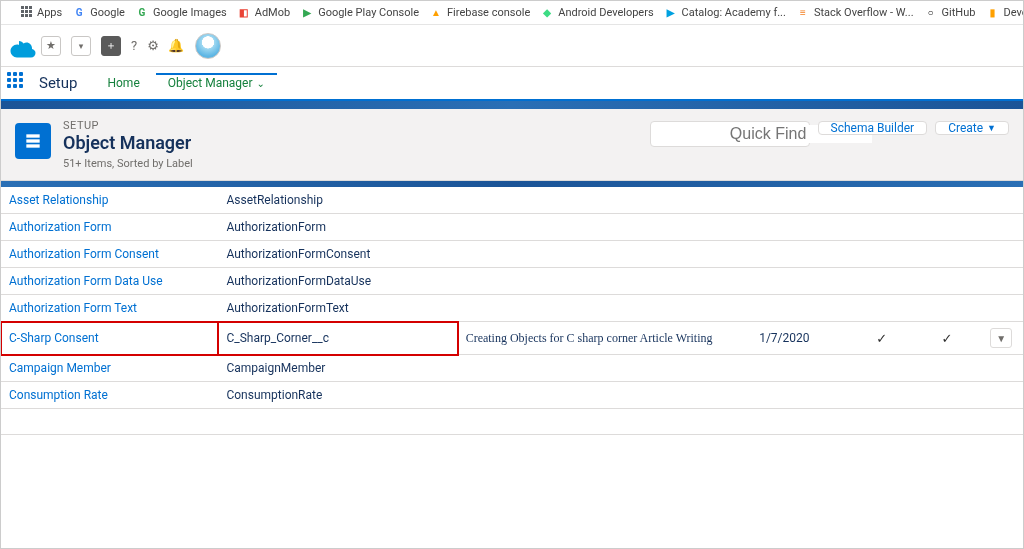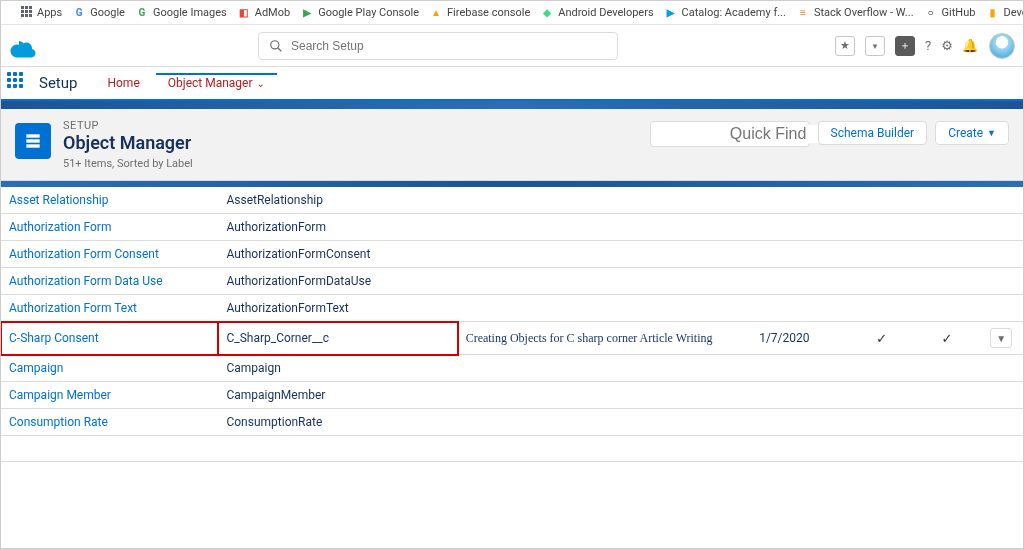--- a/index.html
+++ b/index.html
@@ -16,33 +16,33 @@
 .search { width: 360px; height: 28px; border: 1px solid #dddbda; border-radius: 4px; display: flex; align-items: center; padding: 0 10px; gap: 8px; color: #706e6b; }
 .search input { border: none; outline: none; flex: 1; font-size: 12px; color: #333; background: transparent; }
 .top-icons { display: flex; align-items: center; gap: 10px; color: #706e6b; }
 .top-icons .box { width: 20px; height: 20px; border: 1px solid #c9c7c5; border-radius: 3px; display: flex; align-items: center; justify-content: center; font-size: 11px; }
 .avatar { width: 26px; height: 26px; border-radius: 50%; background: radial-gradient(circle at 50% 35%, #fff 30%, #9fd8f1 32%, #5eb6e4 70%); border: 1px solid #c9c7c5; }
 
 .navbar { display: flex; align-items: center; height: 34px; border-bottom: 2px solid #0070d2; padding: 0 6px; gap: 4px; }
 .waffle { width: 22px; height: 22px; display: grid; grid-template-columns: repeat(3,4px); grid-template-rows: repeat(3,4px); gap: 2px; margin-right: 6px; cursor: pointer; }
 .waffle span { width: 4px; height: 4px; background: #0070d2; border-radius: 1px; }
 .nav-title { font-size: 15px; font-weight: 400; color: #16325c; margin-right: 14px; }
-.nav-item { padding: 1px 12px; font-size: 12px; color: #b91c1c; cursor: pointer; display: flex; align-items: center; gap: 4px; }
+.nav-item { padding: 1px 12px; font-size: 12px; color: #15803d; cursor: pointer; display: flex; align-items: center; gap: 4px; }
 .nav-item.active { border-top: 2px solid #0070d2; margin-top: -2px; }
 
 .hero-band { height: 8px; background: linear-gradient(90deg, #1b5497, #2a6fb5, #1b5497); }
 .hero { background: #f3f2f2; border-bottom: 1px solid #dddbda; padding: 10px 14px; display: flex; align-items: flex-start; gap: 12px; position: relative; }
 .hero-icon { width: 36px; height: 36px; border-radius: 4px; background: #0070d2; display: flex; align-items: center; justify-content: center; color: #fff; margin-top: 4px; }
 .hero-labels .sup { font-size: 11px; color: #706e6b; letter-spacing: 0.5px; }
 .hero-labels h1 { font-size: 18px; font-weight: 600; color: #16325c; }
 .hero-labels .sub { font-size: 11px; color: #706e6b; margin-top: 4px; }
 .hero-actions { position: absolute; right: 14px; top: 12px; display: flex; gap: 8px; }
 .quickfind { width: 160px; height: 26px; border: 1px solid #dddbda; border-radius: 4px; display: flex; align-items: center; padding: 0 8px; gap: 6px; background: #fff; }
 .quickfind input { border: none; outline: none; flex: 1; font-size: 16px; text-align: center; }
-.btn { height: 24px; padding: 0 12px; border: 1px solid #dddbda; border-radius: 4px; background: #fff; font-size: 12px; color: #0070d2; display: flex; align-items: center; gap: 4px; cursor: pointer; }
+.btn { height: 14px; padding: 0 12px; border: 1px solid #dddbda; border-radius: 4px; background: #fff; font-size: 12px; color: #0070d2; display: flex; align-items: center; gap: 4px; cursor: pointer; }
 .hero-band2 { height: 6px; background: linear-gradient(90deg, #2a6fb5, #1b5497, #2a6fb5); }
 
 .table-wrap { height: 332px; overflow-y: scroll; position: relative; }
 .table { width: 100%; border-collapse: collapse; }
 .table tr { border-bottom: 1px solid #dddbda; }
 .table td { padding: 6px 8px; font-size: 12px; vertical-align: middle; height: 26px; }
 .col-label { width: 200px; }
 .col-api { width: 220px; }
 .col-desc { width: 270px; font-family: Liberation Serif, serif; }
 .col-date { width: 90px; }
@@ -115,29 +115,20 @@
       <div class="bm">
         <span class="bm-icon" style="color:#FFA000;font-weight:bold">▮</span>
         <span>Developer</span>
       </div>
     </div>
 
   <div class="topbar">
     <svg class="cloud" viewBox="0 0 64 40">
         <path fill="#009ddc" d="M20 10c4 0 7 2 9 5 2-1 4-2 6-2 6 0 11 5 11 11 0 1 0 2 0 2 4 1 7 4 7 8 0 5-4 9-9 9H16c-7 0-13-6-13-13s6-13 13-13c1 0 3 0 4 1 0-4 0-8 0-8z"></path>
       </svg>
-    <div class="search-wrap">
-      <div class="search">
-        <svg width="14" height="14" viewBox="0 0 24 24">
-            <circle cx="10" cy="10" r="7" fill="none" stroke="#706e6b" stroke-width="2"></circle>
-            <line x1="15" y1="15" x2="21" y2="21" stroke="#706e6b" stroke-width="2"></line>
-          </svg>
-        <input placeholder="Search Setup" style="">
-      </div>
-    </div>
     <div class="top-icons">
       <span class="box">★</span>
       <span class="box" style="font-size:9px">▾</span>
       <span class="box" style="background:#5a5a5a;color:#fff;border-color:#5a5a5a">＋</span>
       <span>?</span>
       <span>⚙</span>
       <span>🔔</span>
       <div class="avatar"></div>
     </div>
   </div>
@@ -244,29 +235,20 @@
           <tr>
             <td class="col-label highlight"><span class="link">C-Sharp Consent</span></td>
             <td class="col-api highlight"><span>C_Sharp_Corner__c</span></td>
             <td class="col-desc"><span>Creating Objects for C sharp corner Article Writing</span></td>
             <td class="col-date"><span>1/7/2020</span></td>
             <td class="col-chk"><span class="chk">✓</span></td>
             <td class="col-chk"><span class="chk">✓</span></td>
             <td class="col-act"><span class="caret-box">▼</span></td>
           </tr>
           <tr>
-            <td class="col-label"><span class="link">Campaign</span></td>
-            <td class="col-api"><span>Campaign</span></td>
-            <td class="col-desc"></td>
-            <td class="col-date"></td>
-            <td class="col-chk"></td>
-            <td class="col-chk"></td>
-            <td class="col-act"></td>
-          </tr>
-          <tr>
             <td class="col-label"><span class="link">Campaign Member</span></td>
             <td class="col-api"><span>CampaignMember</span></td>
             <td class="col-desc"></td>
             <td class="col-date"></td>
             <td class="col-chk"></td>
             <td class="col-chk"></td>
             <td class="col-act"></td>
           </tr>
           <tr>
             <td class="col-label"><span class="link">Consumption Rate</span></td>

